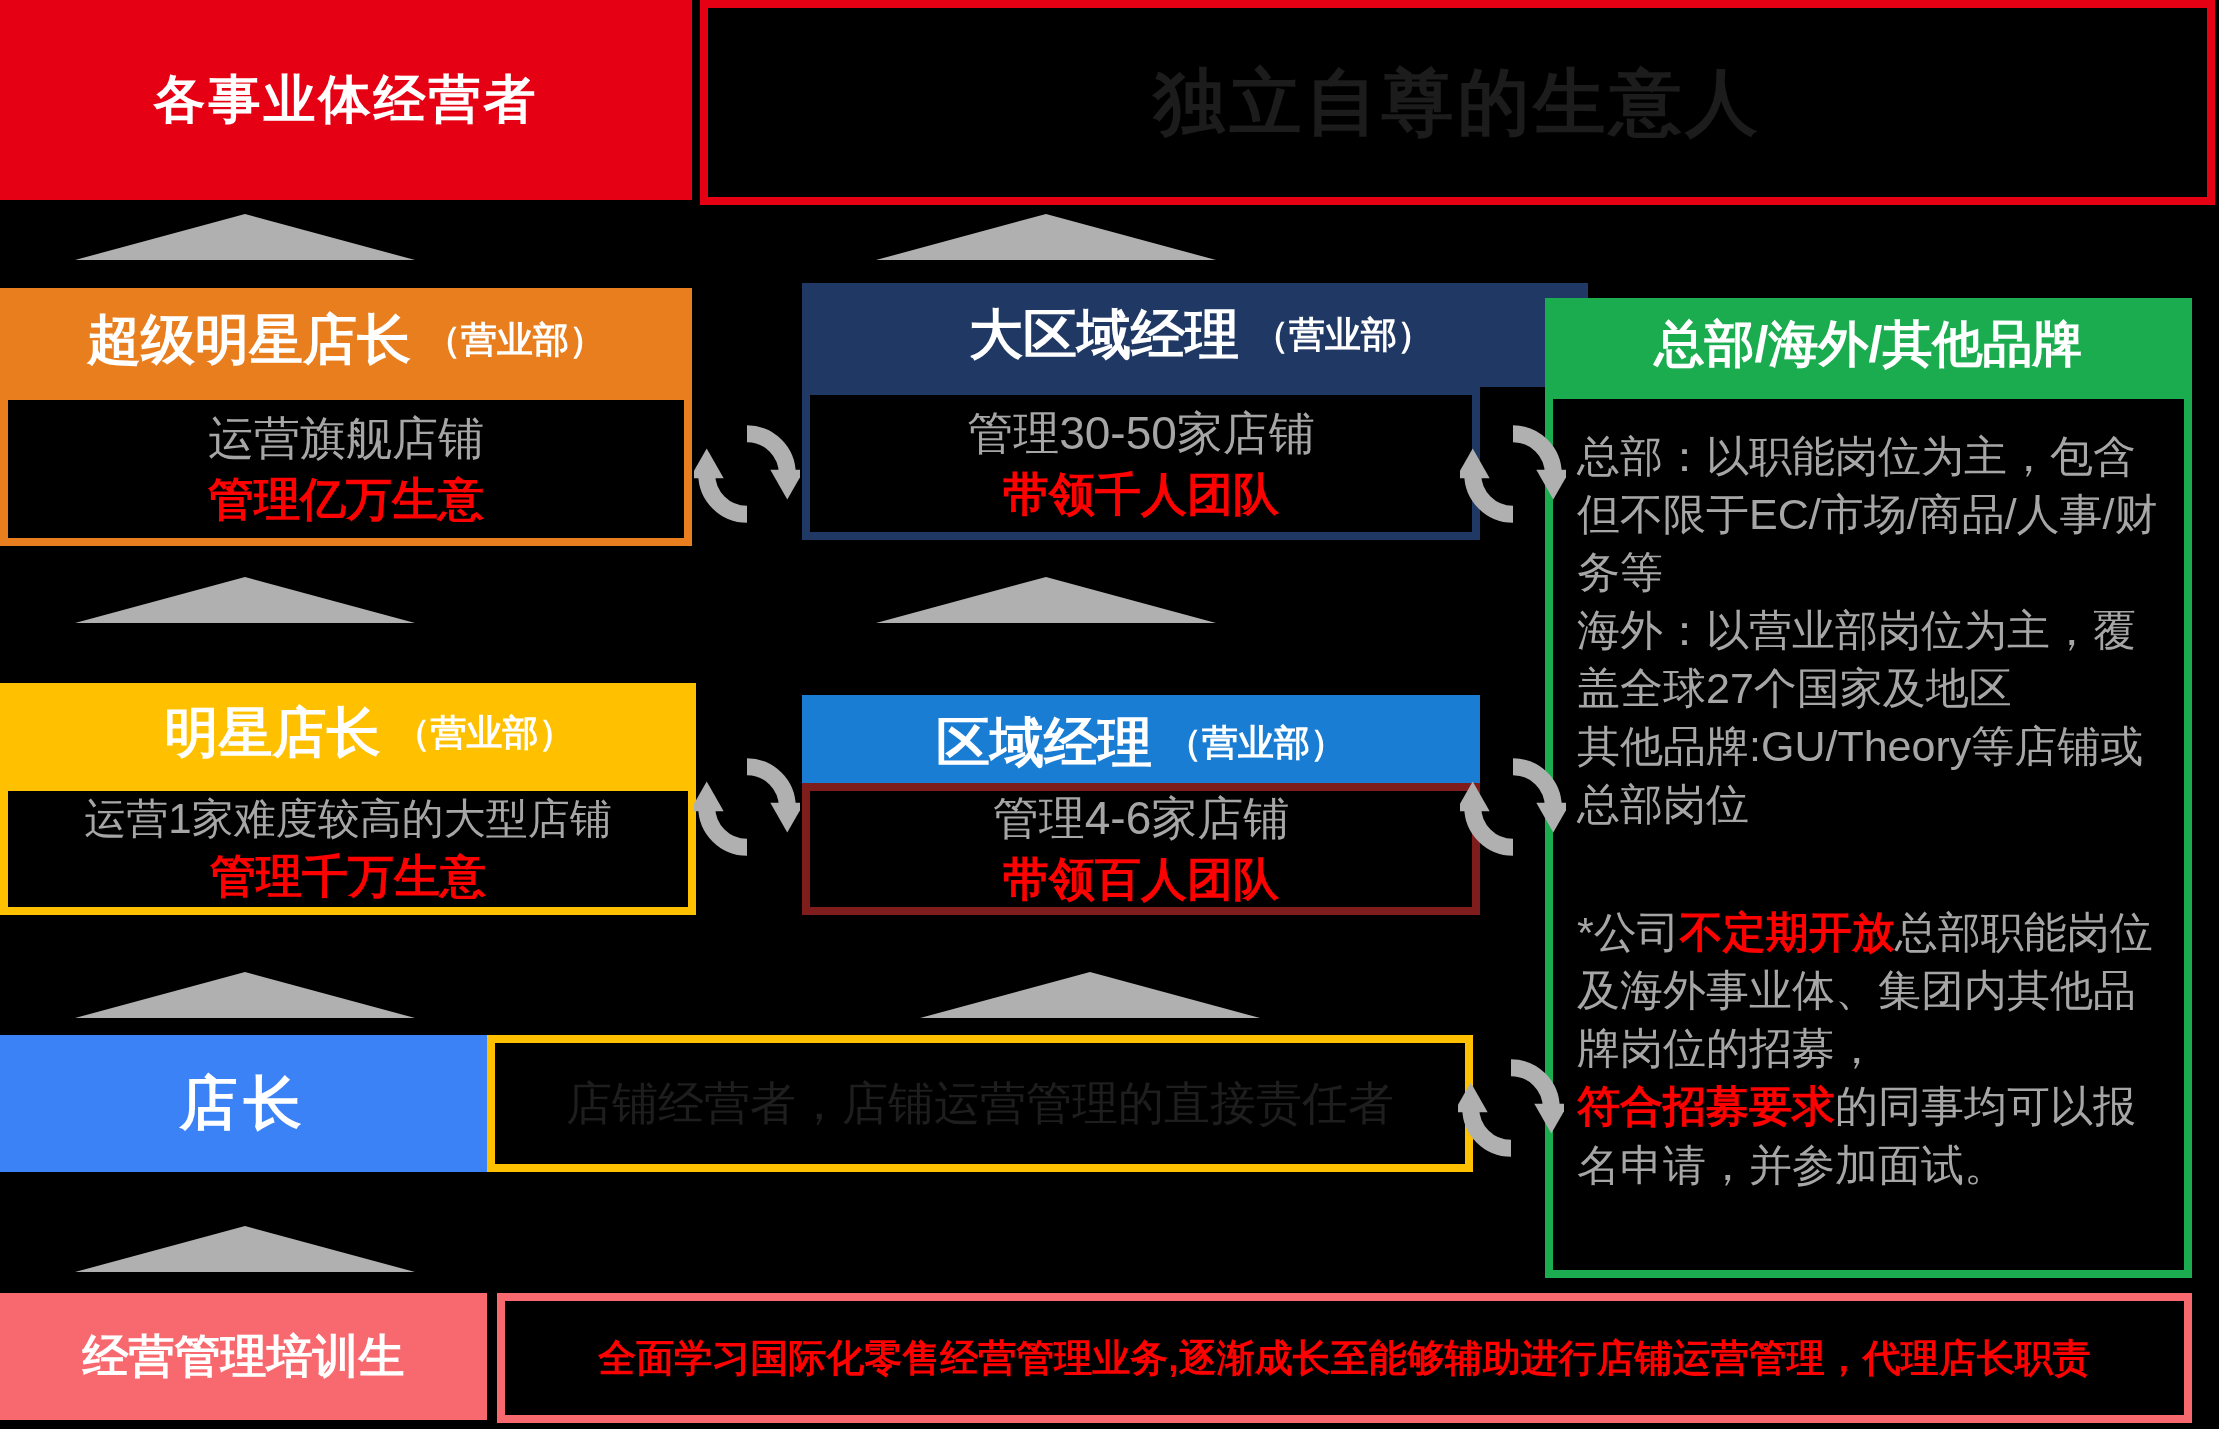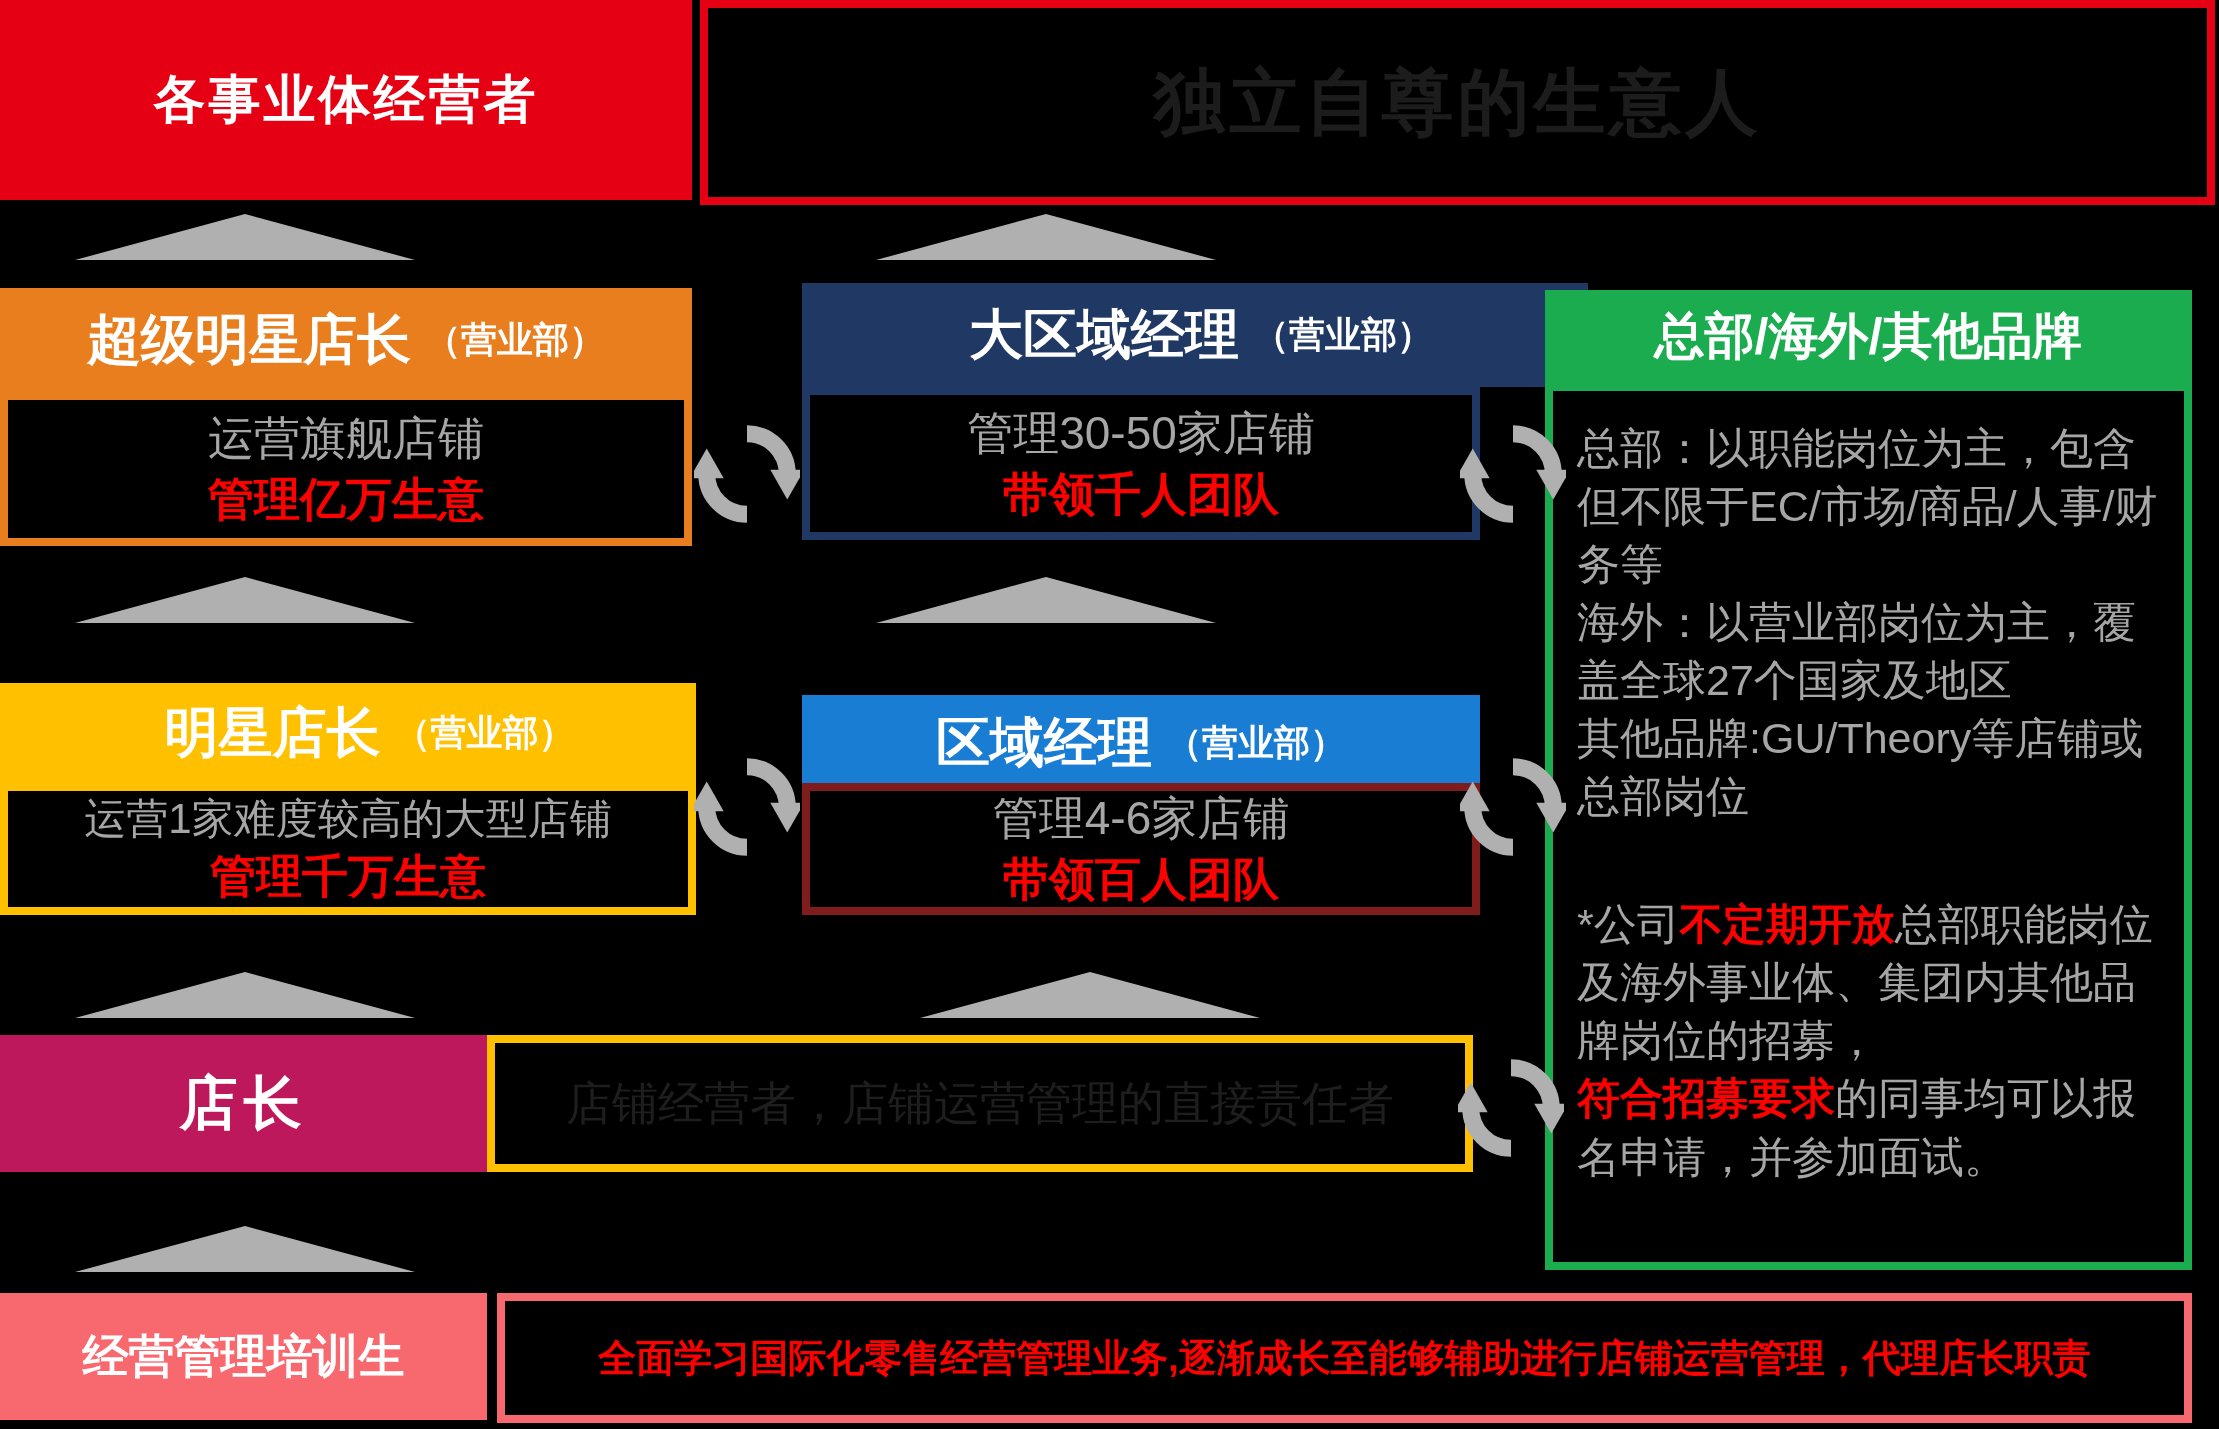--- a/index.html
+++ b/index.html
@@ -36,30 +36,30 @@
   .bod-navy{left:802px;top:387px;width:678px;height:153px;border:8px solid #1F3864;}
 
   .hdr-gold{left:0;top:683px;width:696px;height:100px;background:#FFC000;padding-left:43px;}
   .bod-gold{left:0;top:783px;width:696px;height:132px;border:8px solid #FFC000;}
   .bod-gold .ln1{font-size:42px;}
 
   .hdr-blue{left:802px;top:695px;width:678px;height:96px;background:#1A7DD4;}
   .bod-blue{left:802px;top:783px;width:678px;height:132px;border:8px solid #7f1d1d;text-align:center;}
 
   
-  .green-col{left:1545px;top:290px;width:647px;height:980px;}
+  .green-col{left:1545px;top:298px;width:647px;height:980px;}
   .green-hdr{width:647px;height:93px;background:#1BAC50;color:#fff;font-weight:bold;font-size:50px;}
   .green-bod{width:647px;height:887px;border:8px solid #1BAC50;background:#000;
     padding:28px 20px 20px 24px;color:#A6A6A6;font-size:43px;line-height:1.35;text-align:left;}
   .green-bod p{margin:0;}
   .green-bod .note{margin-top:70px;}
   .red-inline{color:#FF0000;font-weight:bold;}
 
   
-  .mgr-label{left:0;top:1035px;width:487px;height:137px;background:#be185d;
+  .mgr-label{left:0;top:1035px;width:487px;height:137px;background:#3b82f6;
     color:#fff;font-weight:bold;font-size:58px;letter-spacing:6px;text-align:center;}
   .mgr-desc{left:487px;top:1035px;width:986px;height:137px;border:8px solid #FFC000;
     background:#000;color:#1E1E1E;font-size:46px;}
 
   
   .trainee-label{left:0;top:1293px;width:487px;height:127px;background:#F8696F;
     color:#fff;font-weight:bold;font-size:46px;}
   .trainee-desc{left:497px;top:1293px;width:1695px;height:130px;border:8px solid #F8696F;
     background:#000;color:#FF0000;font-size:38px;font-weight:bold;white-space:nowrap;}
 

